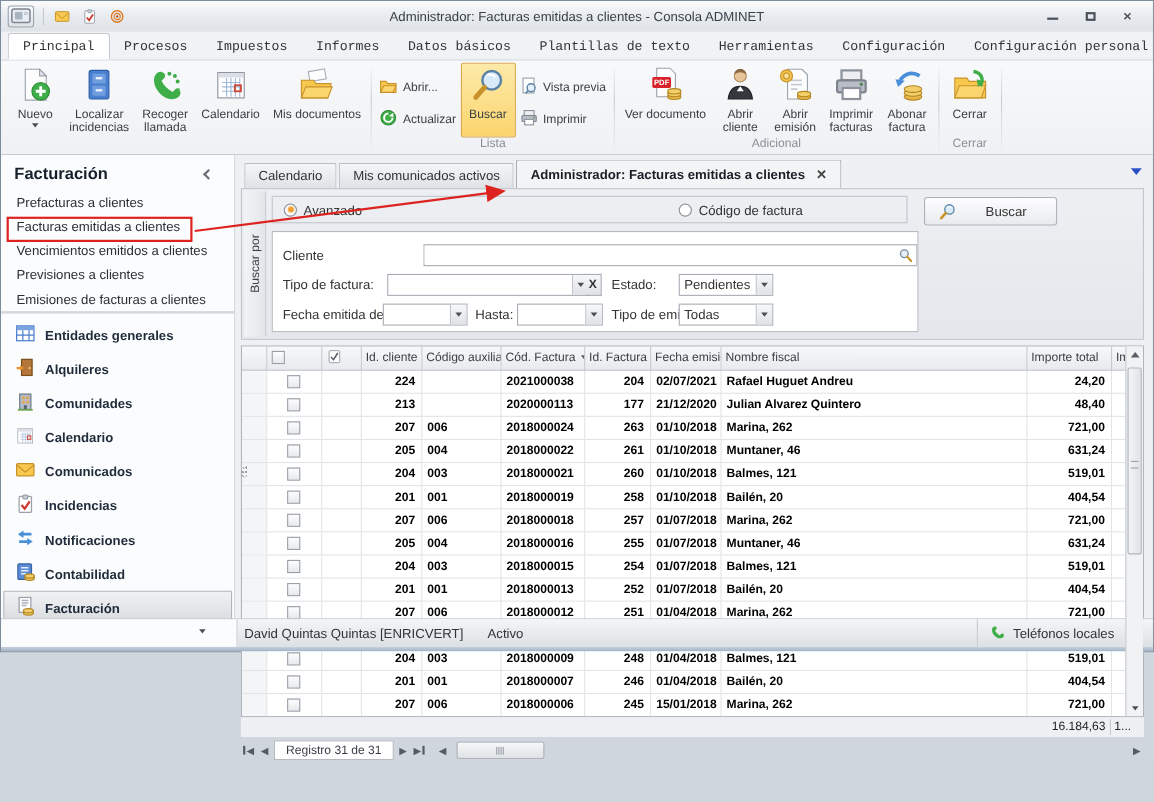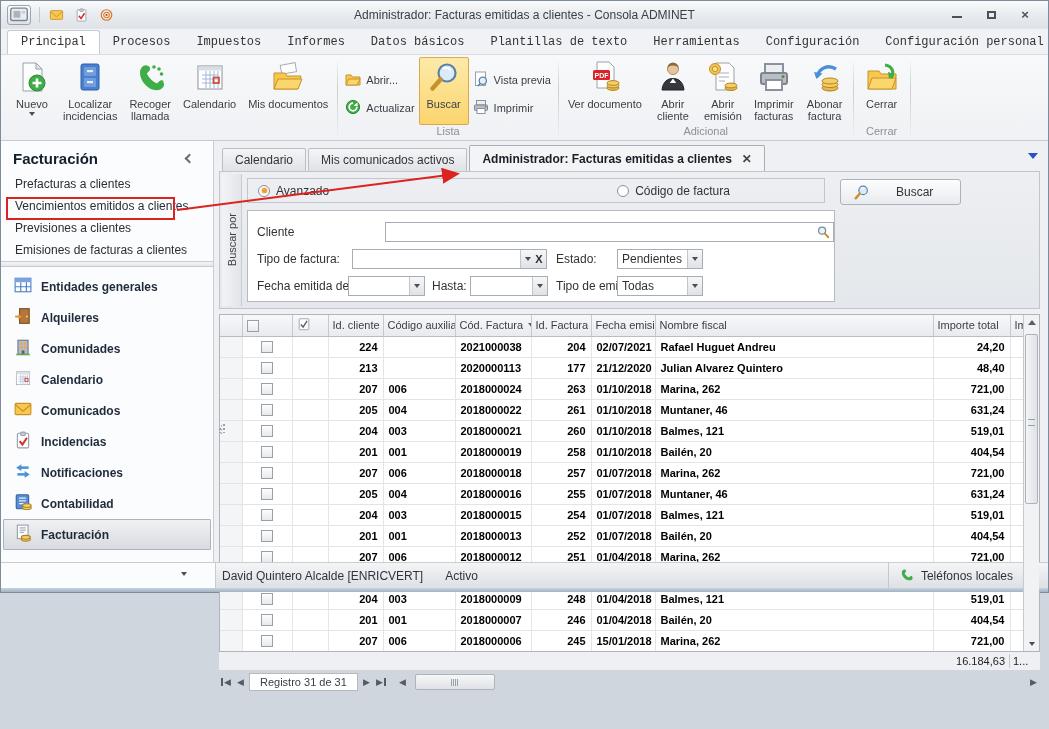--- a/index.html
+++ b/index.html
@@ -402,20 +402,21 @@
   </div>
 
   <div class="bodyrow">
     <div class="sidebar">
       <div class="sb-header">
         <span class="sb-title">Facturación</span>
         <span class="chevleft"></span>
       </div>
       <div class="sb-items">
           <div class="sb-item">Prefacturas a clientes</div>
+          <div class="sb-item">Facturas emitidas a clientes</div>
           <div class="sb-item">Vencimientos emitidos a clientes</div>
           <div class="sb-item">Previsiones a clientes</div>
           <div class="sb-item">Emisiones de facturas a clientes</div>
         </div>
       <div class="sb-splitline"></div>
       <div class="sb-nav">
           <div class="nav-item">
             <span class="navicon"><svg viewBox="0 0 16 16">
                 <rect x="1" y="2" width="14" height="12" fill="#fff" stroke="#4a7fd0"></rect>
                 <rect x="1" y="2" width="14" height="3.5" fill="#7aa3e0"></rect>
@@ -868,21 +869,21 @@
         <span class="navbtn">▶</span>
       </div>
     </div>
   </div>
 
   <div class="statusbar">
     <div class="sb-left">
       <span class="tri-down"></span>
     </div>
     <div class="sb-main">
-      <span>David Quintero Alcalde [ENRICVERT]</span>
+      <span>David Quintas Quintas [ENRICVERT]</span>
       <span>Activo</span>
     </div>
     <div class="sb-right">
       <svg viewBox="0 0 16 16">
           <path d="M3 5c0-2.2 1.6-3.8 3.1-3.3l1 .4c.6.5.6 1.6 0 2.2L6 5.5c1 2.2 2.4 3.6 4.6 4.6l1.3-1.1c.6-.6 1.7-.6 2.2 0l.4 1c.5 1.5-1.1 3.1-3.3 3.1C7 13.1 3 9 3 5z" fill="#3fae49"></path>
         </svg>
       <span>Teléfonos locales</span>
       <span class="grip"></span>
     </div>
   </div>

